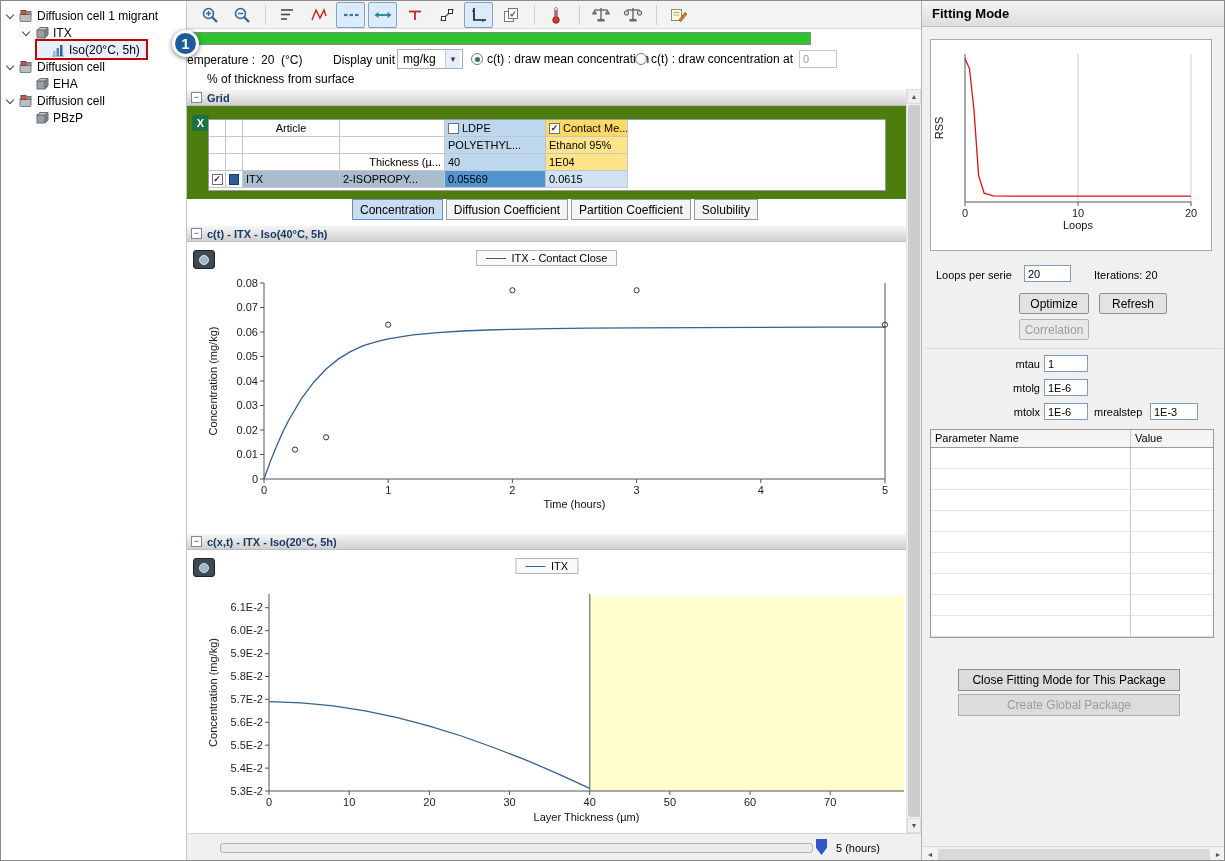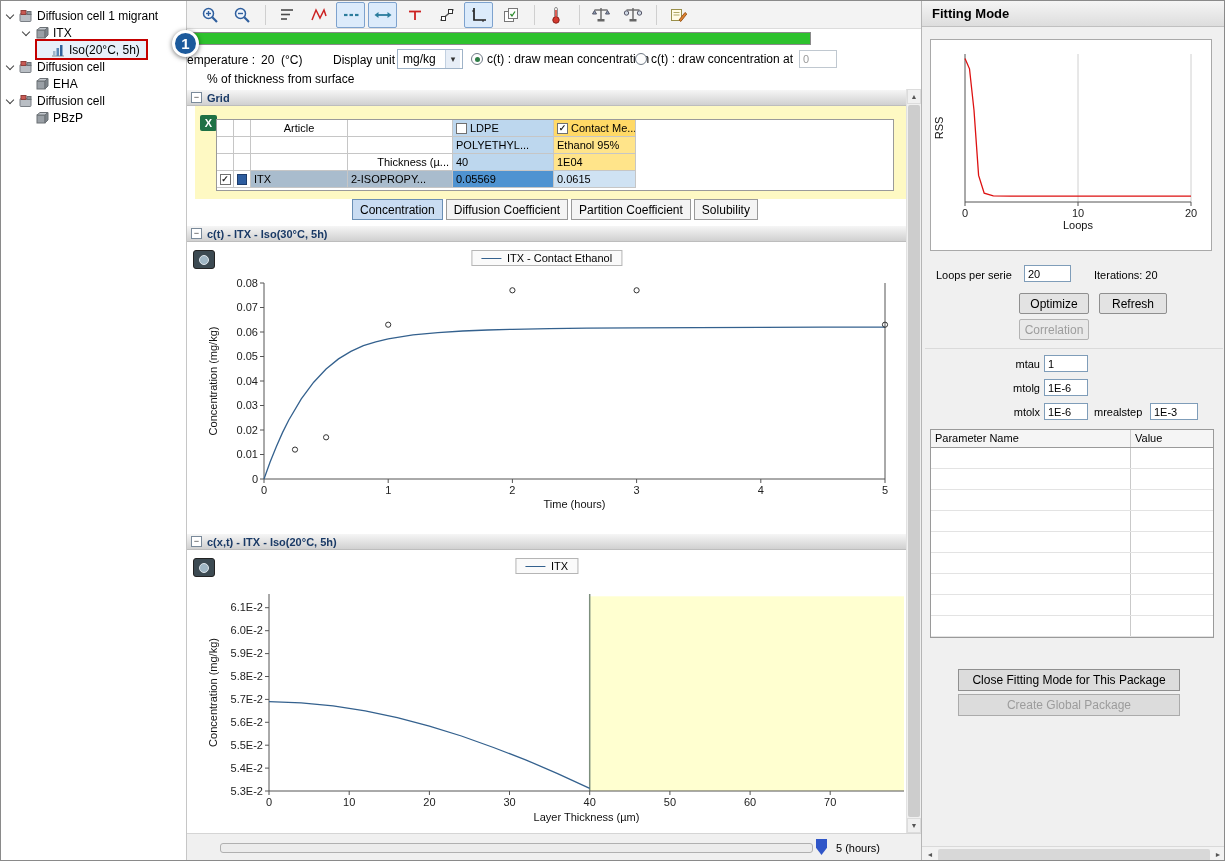--- a/index.html
+++ b/index.html
@@ -35,21 +35,21 @@
   .radio{width:12px;height:12px;border-radius:50%;border:1px solid #707a86;background:#fdfdfd;position:relative;box-sizing:border-box}
   .radio.on::after{content:"";position:absolute;left:2.5px;top:2.5px;width:5px;height:5px;border-radius:50%;background:#2f7d46}
   .small-input{position:absolute;left:612px;top:3px;width:38px;height:18px;border:1px solid #c0c8d0;font-size:11px;color:#9a9a9a;padding:0 3px;box-sizing:border-box;font-family:inherit}
   .settings-row2{position:absolute;left:20px;top:71px;font-size:12px}
 
   .section-header{position:absolute;left:0;width:719px;height:17px;background:linear-gradient(#f6f6f6,#d0d0d0);border-top:1px solid #fff;border-bottom:1px solid #bdbdbd;display:flex;align-items:center;padding-left:4px;box-sizing:border-box}
   .collapse-box{width:11px;height:11px;border:1px solid #7a8a9a;background:#fff;font-size:9px;line-height:9px;text-align:center;color:#333;margin-right:5px;box-sizing:border-box}
   .collapse-box::before{content:"−"}
   .section-title{font-weight:bold;font-size:11px;color:#1a3a66}
 
-  .grid-body{position:absolute;left:8px;top:105px;width:719px;height:93px;background:#fef9c3}
+  .grid-body{position:absolute;left:0;top:105px;width:719px;height:93px;background:#4d7c0f}
   .excel-icon{position:absolute;left:5px;top:9px;width:17px;height:16px;background:#1e7145;color:#fff;font-weight:bold;font-size:11px;text-align:center;line-height:16px;border-radius:2px}
   .excel-icon::before{content:"X"}
   .data-grid{position:absolute;left:21px;top:13px;width:678px;height:72px;border:1px solid #9a9a9a;background:#fff;box-sizing:border-box}
   .dg{display:grid;grid-template-columns:17px 17px 97px 105px 101px 82px;grid-auto-rows:17px}
   .dg>div{border-right:1px solid #c6c6c6;border-bottom:1px solid #c6c6c6;font-size:11px;padding:0 3px;white-space:nowrap;overflow:hidden;display:flex;align-items:center;box-sizing:border-box}
   .c-art{justify-content:center}
   .c-ldpe-h{background:#bdd7ee;gap:3px}
   .c-con-h{background:#ffd966;gap:3px}
   .c-ldpe{background:#bdd7ee}
   .c-con{background:#ffe48a}
@@ -395,21 +395,21 @@
     </div>
     <div class="tabs-row">
         <div class="tab active">Concentration</div>
         <div class="tab">Diffusion Coefficient</div>
         <div class="tab">Partition Coefficient</div>
         <div class="tab">Solubility</div>
       </div>
 
     <div class="section-header" style="top:224px">
       <span class="collapse-box"></span>
-      <span class="section-title">c(t) - ITX - Iso(30°C, 5h)</span>
+      <span class="section-title">c(t) - ITX - Iso(40°C, 5h)</span>
     </div>
     <div class="chart-body" style="top:241px;height:291px">
       <svg id="ct-svg" class="chart-svg" width="719" height="291">
           <line x1="77" y1="41" x2="77" y2="237" stroke="#555"></line>
           <line x1="77" y1="237" x2="698" y2="237" stroke="#555"></line>
           <line x1="698" y1="41" x2="698" y2="237" stroke="#555"></line>
           <line x1="77.0" y1="237" x2="77.0" y2="241" stroke="#555"></line>
           <text x="77.0" y="252" text-anchor="middle" class="tick">0</text>
           <line x1="201.2" y1="237" x2="201.2" y2="241" stroke="#555"></line>
           <text x="201.2" y="252" text-anchor="middle" class="tick">1</text>
@@ -445,21 +445,21 @@
           <circle cx="201.2" cy="82.7" r="2.6" fill="none" stroke="#333"></circle>
           <circle cx="325.4" cy="48.3" r="2.6" fill="none" stroke="#333"></circle>
           <circle cx="449.6" cy="48.3" r="2.6" fill="none" stroke="#333"></circle>
           <circle cx="698.0" cy="82.7" r="2.6" fill="none" stroke="#333"></circle>
           <text x="387.5" y="266" text-anchor="middle" class="alabel">Time (hours)</text>
           <text transform="translate(30 139.0) rotate(-90)" text-anchor="middle" class="alabel">Concentration (mg/kg)</text>
         </svg>
       <div class="camera-btn"></div>
       <div class="legend">
         <span class="legend-line"></span>
-        <span>ITX - Contact Ethanol</span>
+        <span>ITX - Contact Close</span>
       </div>
     </div>
 
     <div class="section-header" style="top:532px">
       <span class="collapse-box"></span>
       <span class="section-title">c(x,t) - ITX - Iso(20°C, 5h)</span>
     </div>
     <div class="chart-body" style="top:549px;height:283px">
       <svg id="cxt-svg" class="chart-svg" width="719" height="283">
           <rect x="402.7" y="46.3" width="314.3" height="194.7" fill="#ffffd0"></rect>

